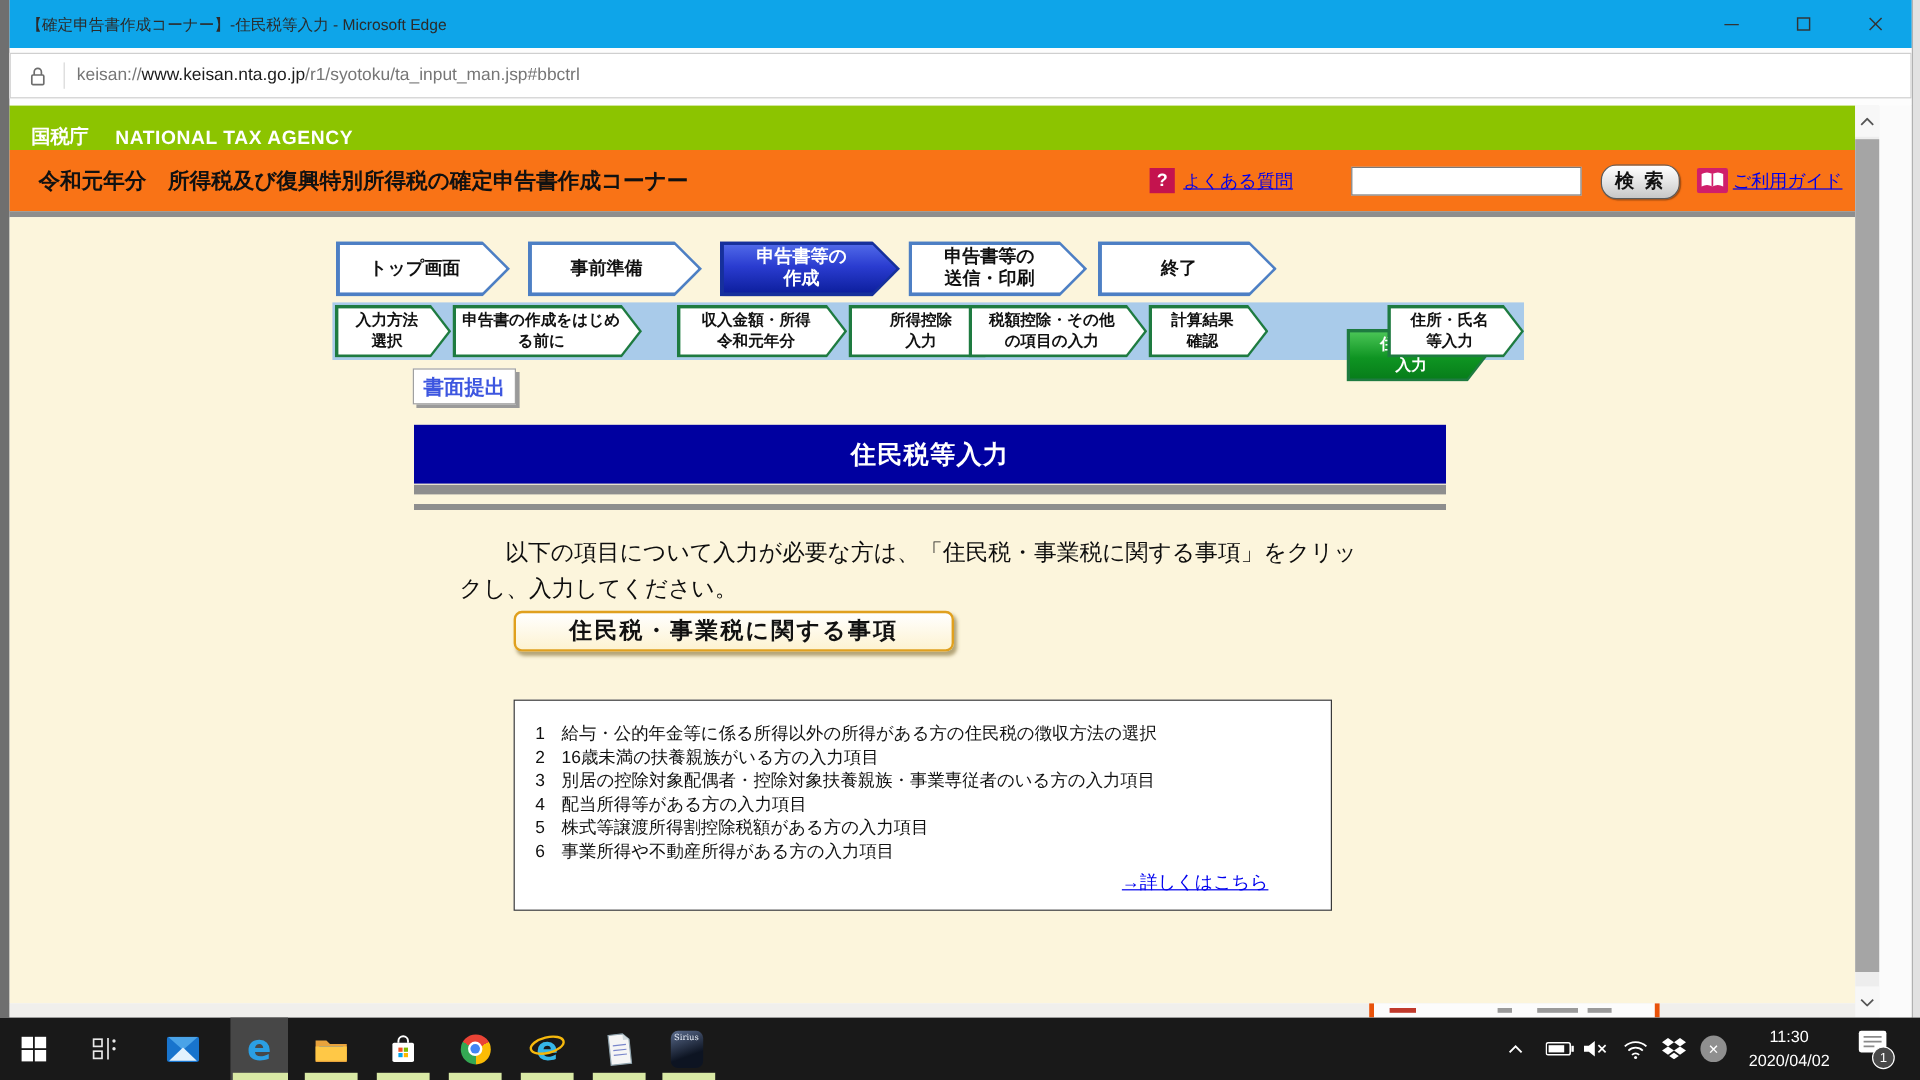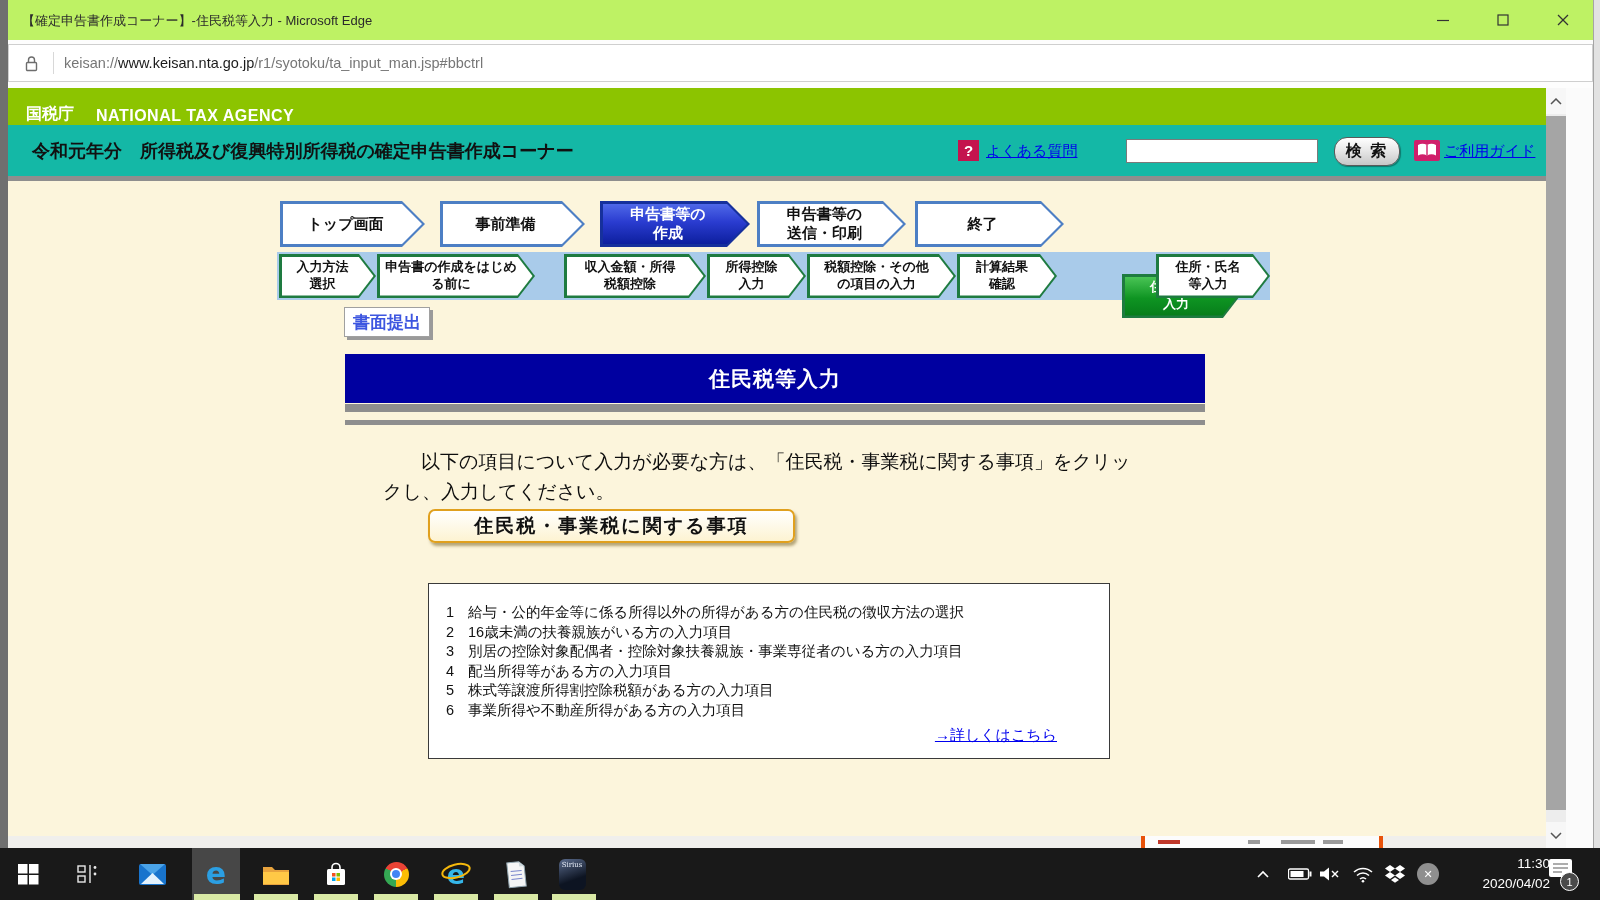--- a/index.html
+++ b/index.html
@@ -4,37 +4,37 @@
 <title>recreation</title>
 <style>
   html,body{margin:0;padding:0;background:#e6e6e6;}
   #screen{position:relative;width:1600px;height:900px;overflow:hidden;background:#fff;
           font-family:"Liberation Sans","DejaVu Sans",sans-serif;color:#111;}
   .abs{position:absolute;}
 
   
   .win-left-edge{left:0;top:0;width:8px;height:848px;background:#6f6f6f;}
   .win-right-area{left:1593px;top:0;width:7px;height:848px;background:#e2e2e2;border-left:1px solid #a5a5a5;}
-  .titlebar{left:8px;top:0;width:1585px;height:40px;background:#bef264;}
+  .titlebar{left:8px;top:0;width:1585px;height:40px;background:#0ea5e9;}
   .wtitle{position:absolute;left:14px;top:12px;font-size:13px;color:#2b2b2b;white-space:nowrap;}
   .wctrls{position:absolute;right:0;top:0;height:40px;display:flex;}
   .wbtn{width:60px;height:40px;display:flex;align-items:center;justify-content:center;}
   .addressbar{left:8px;top:40px;width:1585px;height:48px;background:#fdfdfd;}
   .urlbox{position:absolute;left:0;top:4px;width:1583px;height:36px;background:#fff;border:1px solid #cfcfcf;display:flex;align-items:center;}
   .lockwrap{width:44px;display:flex;justify-content:center;}
   .urlsep{width:1px;height:22px;background:#d8d8d8;margin-right:10px;}
   .urltext{font-size:14.5px;white-space:nowrap;}
   .urltext .dim{color:#767676;}
   .urltext .host{color:#1b1b1b;}
 
   
   .greenbar{left:8px;top:88px;width:1538px;height:37px;background:#8cc400;display:flex;align-items:flex-end;overflow:hidden;}
   .agency-jp{margin-left:18px;font-size:16px;font-weight:bold;color:#fff;}
   .agency-en{margin-left:22px;font-size:16px;font-weight:bold;color:#fff;letter-spacing:.5px;}
-  .yellowbar{left:8px;top:125px;width:1538px;height:51px;background:#14b8a6;overflow:hidden;}
+  .yellowbar{left:8px;top:125px;width:1538px;height:51px;background:#f97316;overflow:hidden;}
   .page-heading{position:absolute;left:24px;top:14px;font-size:18px;font-weight:bold;color:#111;white-space:nowrap;}
   .faq-icon{position:absolute;left:950px;top:15px;width:21px;height:21px;background:#c4134e;color:#fff;font-weight:bold;font-size:15px;display:flex;align-items:center;justify-content:center;}
   .hlink{color:#0000ee;text-decoration:underline;font-size:15px;white-space:nowrap;cursor:pointer;}
   .faq-link{position:absolute;left:978px;top:17px;}
   .searchbox{position:absolute;left:1118px;top:14px;width:182px;height:22px;border:1px solid #7a7a7a;background:#fff;font-size:14px;padding:0 4px;box-sizing:content-box;}
   .searchbtn{position:absolute;left:1326px;top:12px;width:64px;height:27px;border:1px solid #5a5a5a;border-radius:13px;background:linear-gradient(#ffffff,#e8e8e8 45%,#c7c7c7);font-size:16px;font-weight:bold;display:flex;align-items:center;justify-content:center;letter-spacing:2px;cursor:pointer;box-shadow:1px 1px 1px rgba(0,0,0,.35);}
   .guide-icon{position:absolute;left:1406px;top:15px;}
   .guide-link{position:absolute;left:1436px;top:17px;}
   .grayline-top{left:8px;top:176px;width:1538px;height:5px;background:#8e8e8e;}
 
@@ -89,21 +89,21 @@
   .chrome-ball::before{content:"";position:absolute;left:6.5px;top:6.5px;width:12px;height:12px;border-radius:50%;background:#fff;}
   .chrome-ball::after{content:"";position:absolute;left:8.5px;top:8.5px;width:8px;height:8px;border-radius:50%;background:#4285f4;}
   .e-glyph{font-weight:bold;font-family:"DejaVu Sans",sans-serif;}
   .edge-e{font-size:30px;color:#2b9fe3;line-height:1;}
   .ie-wrap{position:relative;width:30px;height:30px;display:flex;align-items:center;justify-content:center;}
   .ie-e{font-size:27px;color:#35b6e8;line-height:1;}
   .sirius{width:27px;height:31px;border-radius:6px;background:linear-gradient(160deg,#5a6b8c,#0d1422 65%);display:flex;justify-content:center;color:#e8eef8;font-family:"DejaVu Serif",serif;font-size:7px;padding-top:2px;box-sizing:border-box;}
   .tray{position:absolute;top:0;height:52px;display:flex;align-items:center;}
   .trayic{display:flex;align-items:center;justify-content:center;}
   .xcircle{width:22px;height:22px;border-radius:50%;background:#8f8f8f;display:flex;align-items:center;justify-content:center;color:#fff;font-size:11px;font-weight:bold;}
-  .clock{position:absolute;left:1432px;top:6px;width:118px;height:40px;color:#fff;font-size:13.5px;text-align:right;line-height:1.45;cursor:pointer;}
+  .clock{position:absolute;left:1432px;top:6px;width:118px;height:40px;color:#fff;font-size:13.5px;text-align:center;line-height:1.45;cursor:pointer;}
   .notif{position:absolute;left:1548px;top:10px;width:40px;height:36px;cursor:pointer;}
   .notif-badge{position:absolute;left:12px;top:14px;width:19px;height:19px;border-radius:50%;background:#4a4a4a;border:1.5px solid #fff;color:#fff;font-size:11px;display:flex;align-items:center;justify-content:center;box-sizing:border-box;}
 </style>
 </head>
 <body>
 
 <div id="screen">
 
   <div class="abs win-left-edge"></div>
   <div class="abs win-right-area"></div>
@@ -215,24 +215,24 @@
     <div class="abg"></div>
     <div class="afg">
         <div>申告書の作成をはじめ</div>
         <div>る前に</div>
       </div>
   </div>
   <div class="abs arr r2" style="left:564px;width:142px;">
     <div class="abg"></div>
     <div class="afg">
         <div>収入金額・所得</div>
-        <div>税額控除</div>
-      </div>
-  </div>
-  <div class="abs arr r2" style="left:707px;width:99px;">
+        <div>令和元年分</div>
+      </div>
+  </div>
+  <div class="abs arr r2" style="left:707px;width:99px;padding-left:32px;">
     <div class="abg"></div>
     <div class="afg">
         <div>所得控除</div>
         <div>入力</div>
       </div>
   </div>
   <div class="abs arr r2" style="left:807px;width:149px;">
     <div class="abg"></div>
     <div class="afg">
         <div>税額控除・その他</div>

